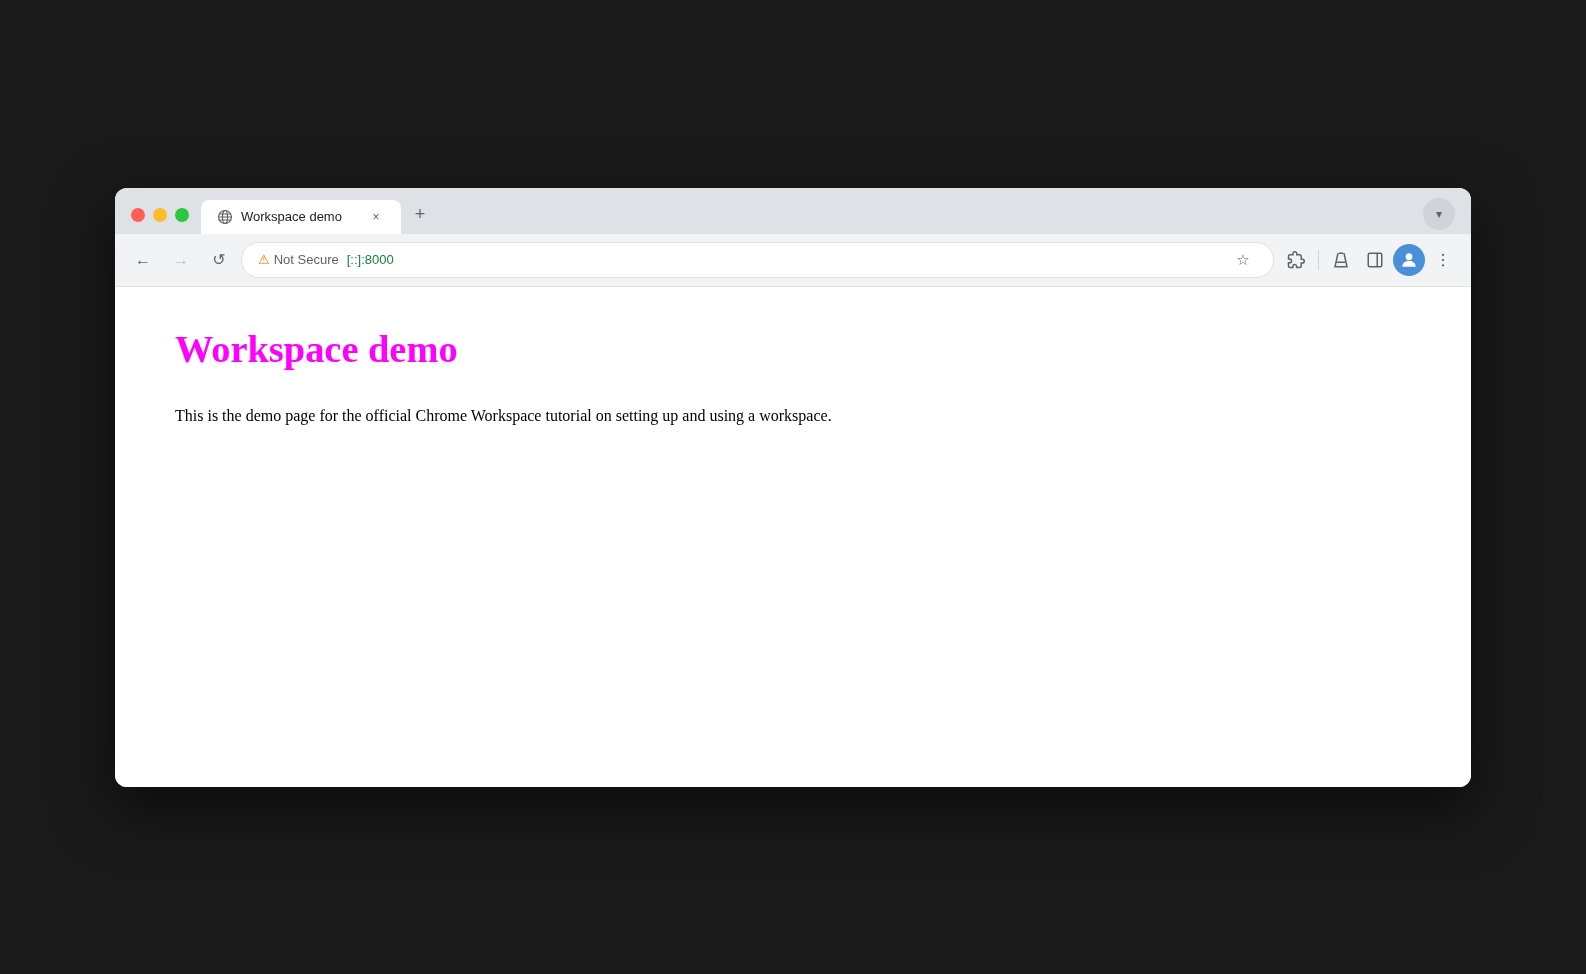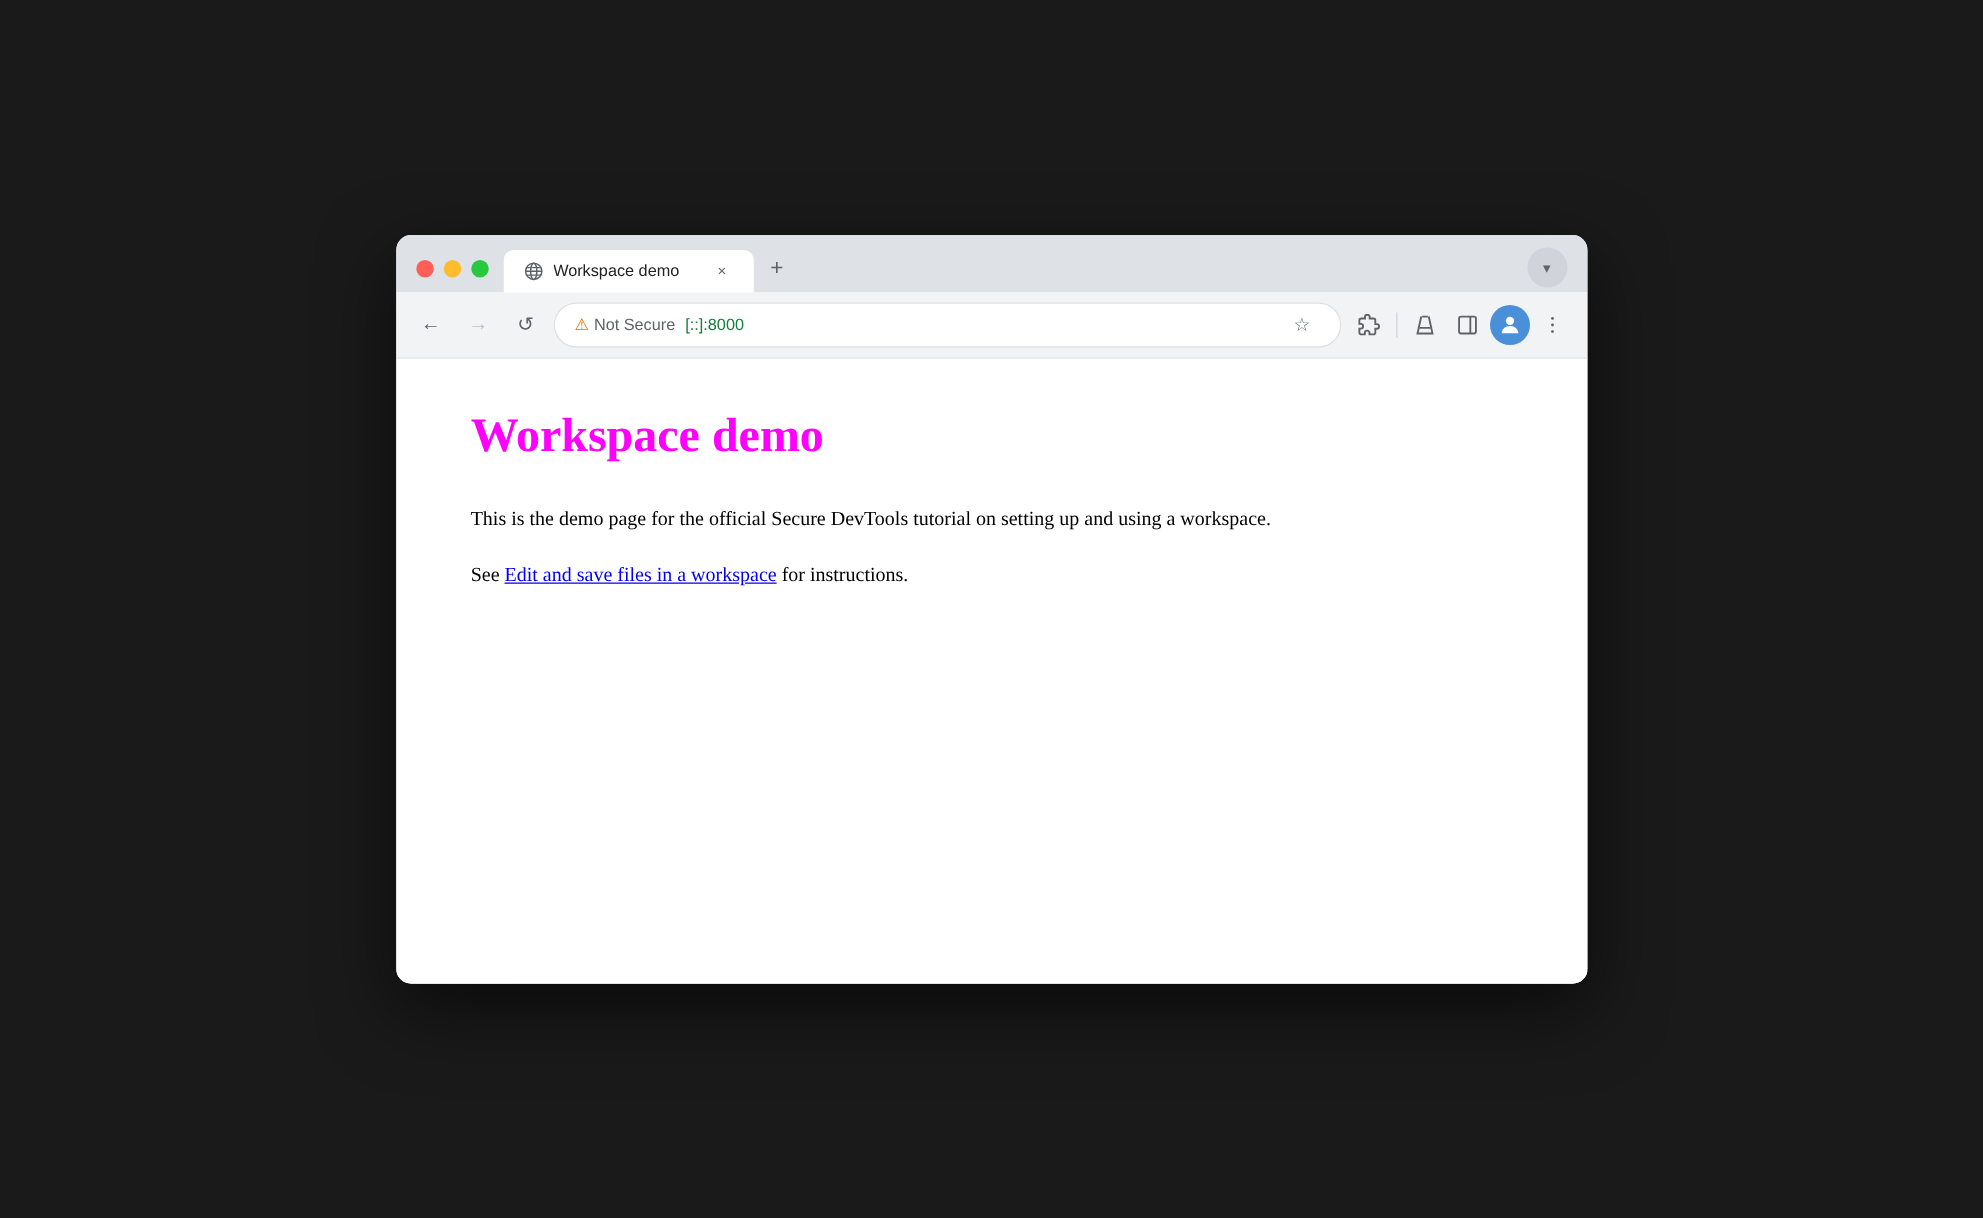--- a/index.html
+++ b/index.html
@@ -7,21 +7,21 @@
     body {
       background: #1a1a1a;
       display: flex;
       align-items: center;
       justify-content: center;
       min-height: 100vh;
       font-family: -apple-system, BlinkMacSystemFont, 'Segoe UI', sans-serif;
     }
 
     .browser-window {
-      width: 953px;
+      width: 1356px;
       border-radius: 12px;
       overflow: hidden;
       box-shadow: 0 20px 60px rgba(0,0,0,0.6);
       background: #fff;
     }
 
     
     .title-bar {
       background: #dee1e6;
       padding: 10px 12px 0 12px;
@@ -351,19 +351,16 @@
           <circle cx="12" cy="12" r="1.5"></circle>
           <circle cx="12" cy="19" r="1.5"></circle>
         </svg>
       </div>
     </div>
   </div>
 
   <div class="page-content">
     <h1 class="page-heading">Workspace demo</h1>
 
-    <p class="page-paragraph">This is the demo page for the official Secure DevTools tutorial on setting up and using a workspace.</p>
-
-    <p class="page-paragraph">
-      <span>See </span><a class="page-link">Edit and save files in a workspace</a><span> for instructions.</span>
-    </p>
+    <p class="page-paragraph">This is the demo page for the official Chrome Workspace tutorial on setting up and using a workspace.</p>
+
   </div>
 </div>
 
 </body></html>

